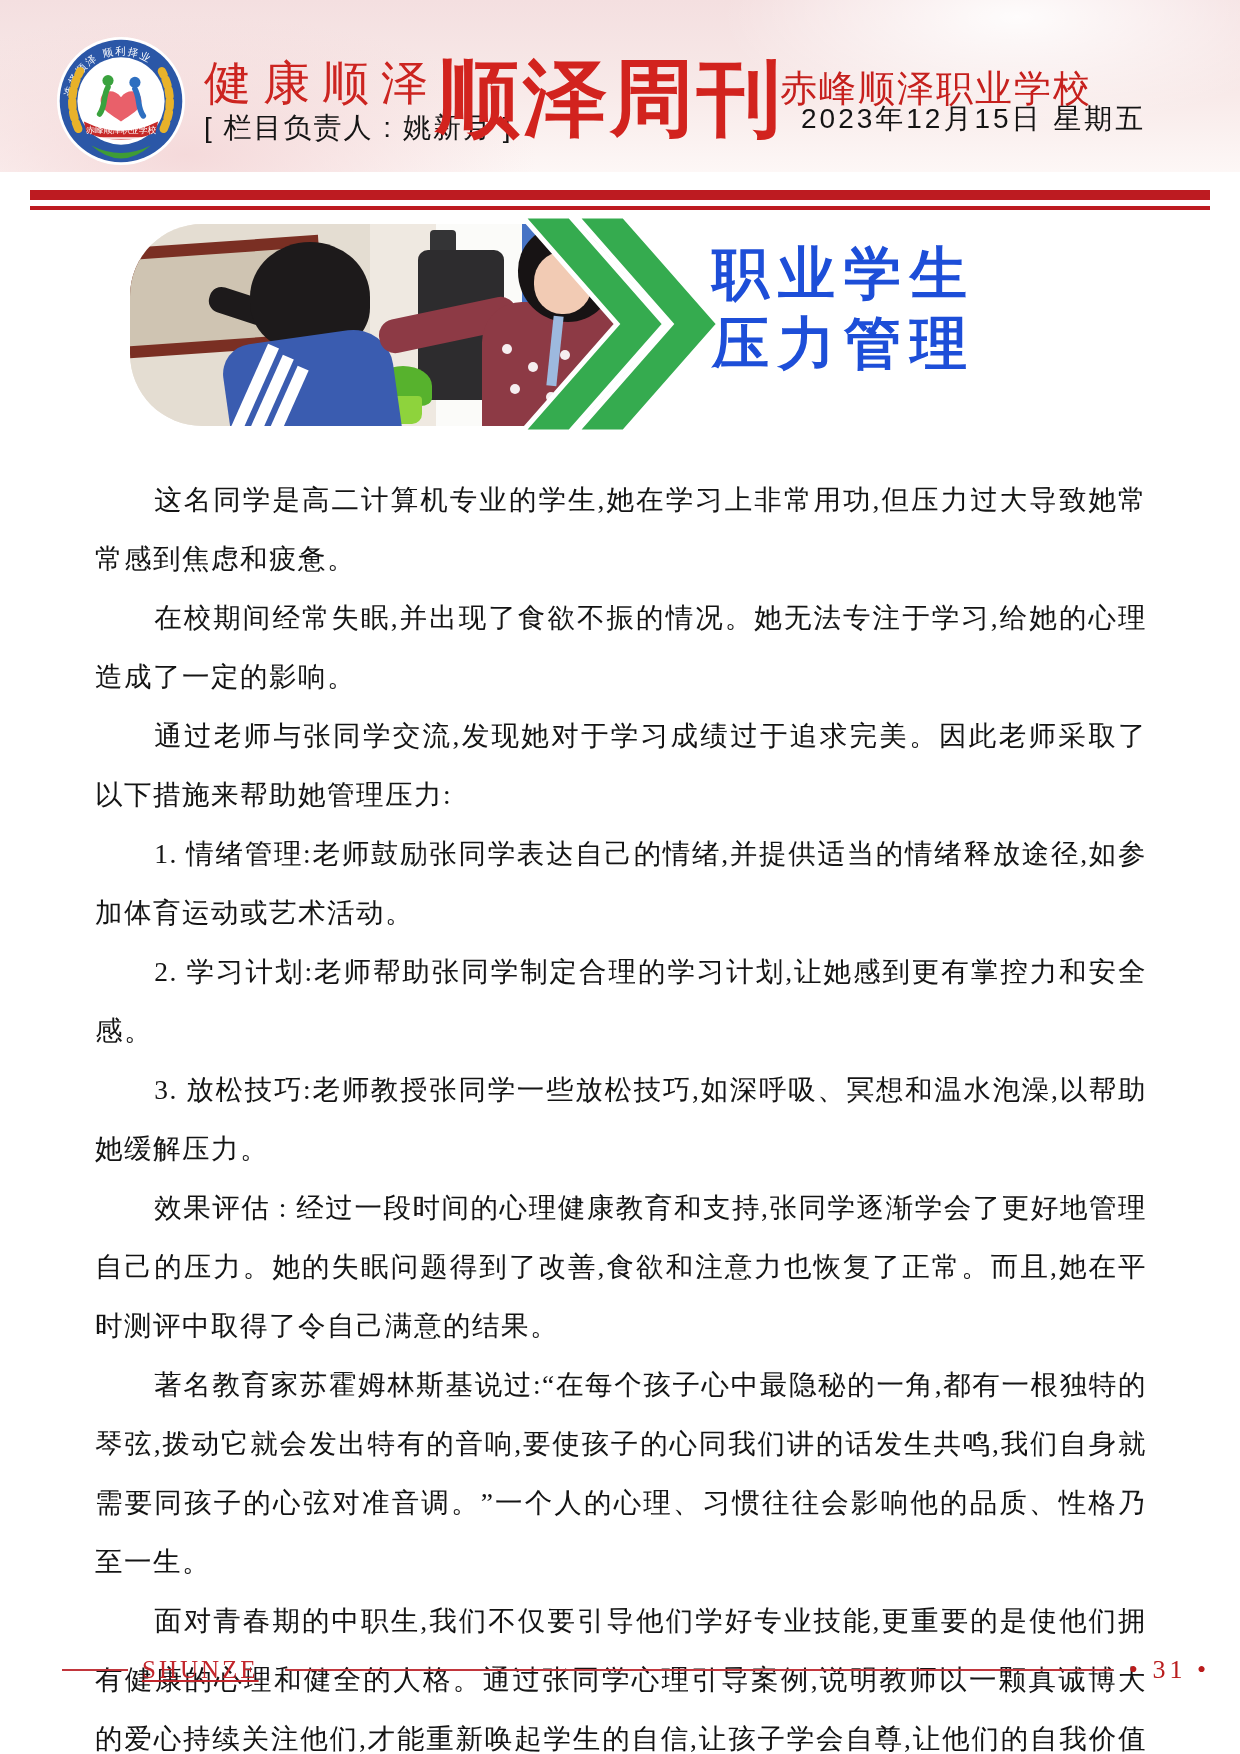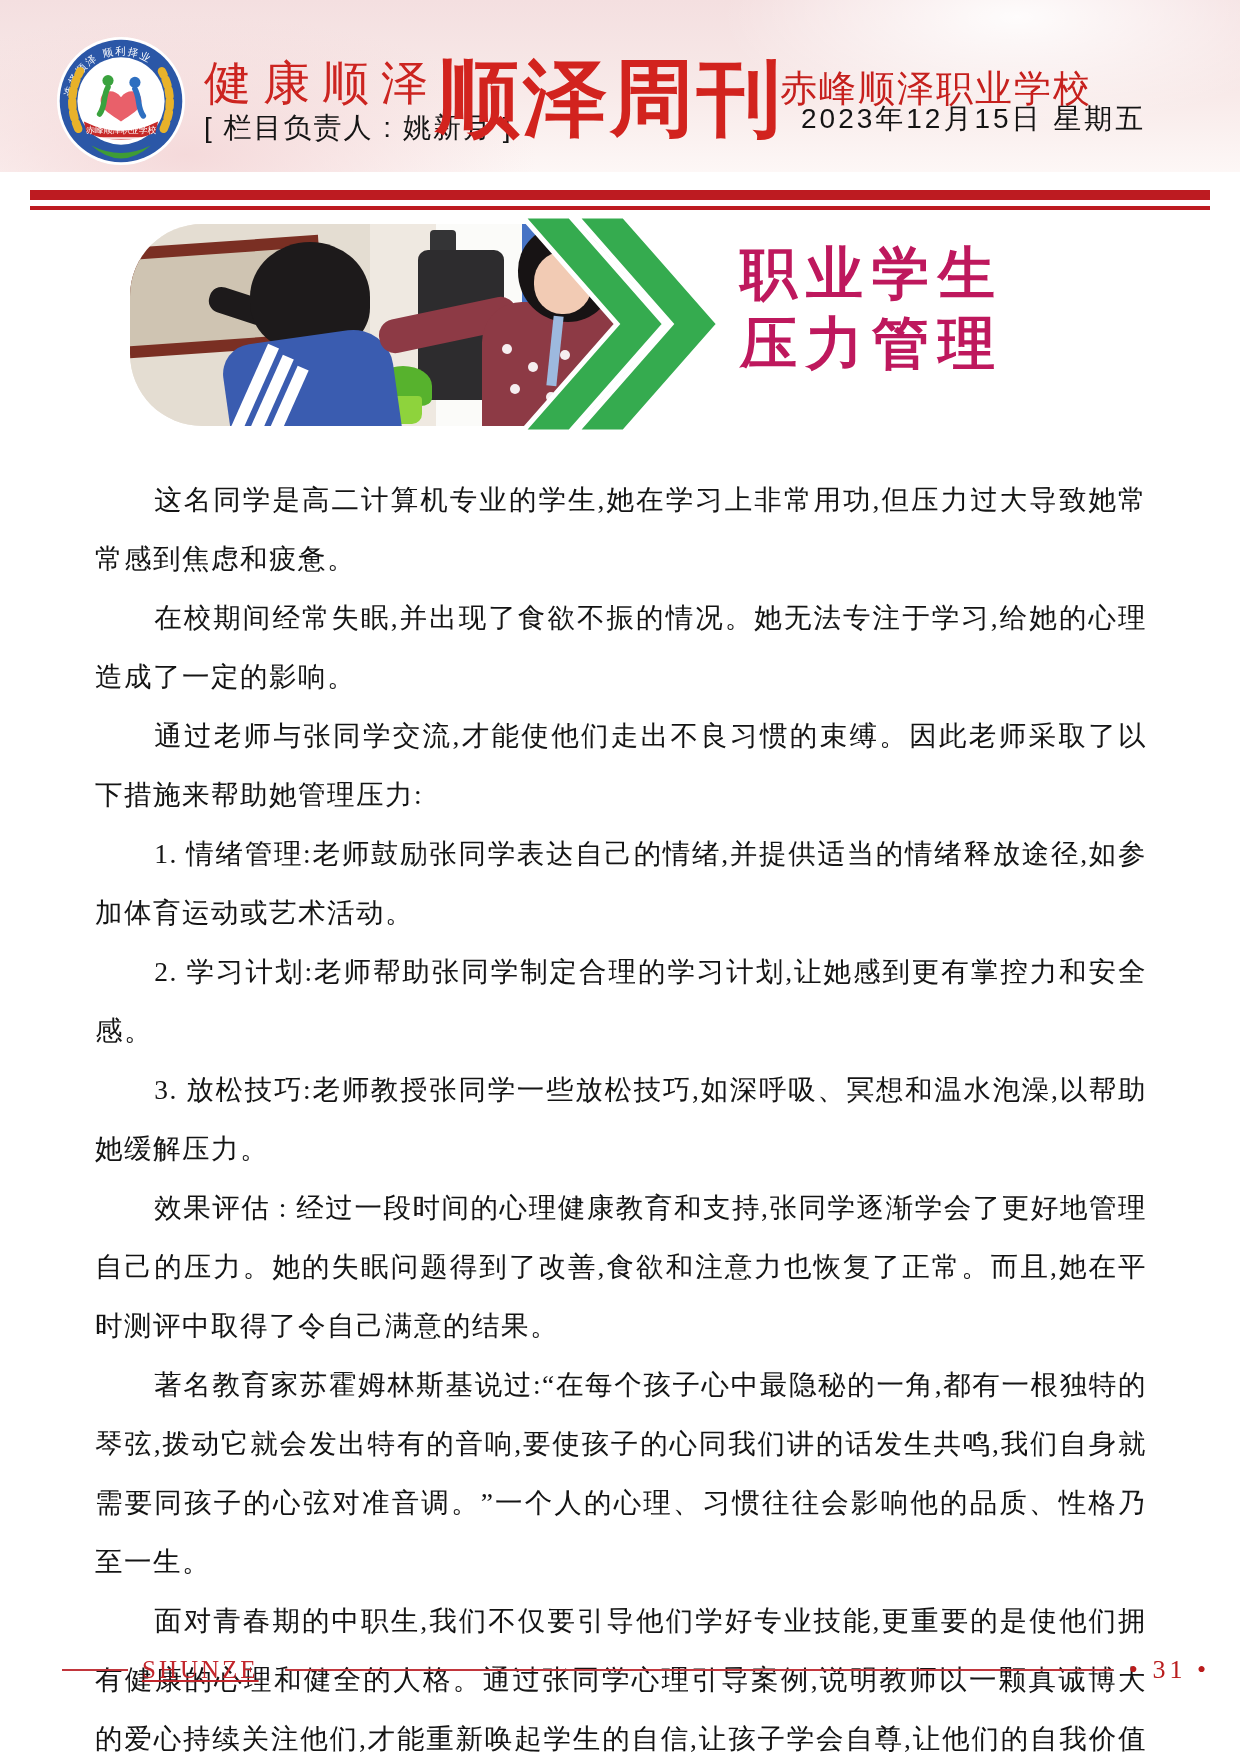--- a/index.html
+++ b/index.html
@@ -63,23 +63,23 @@
   .photo .g1-stripe{position:absolute;left:118px;top:118px;width:12px;height:96px;background:#ffffff;transform:rotate(24deg);box-shadow:18px 4px 0 #ffffff,36px 8px 0 #ffffff;}
   .photo .g2-hair{position:absolute;left:388px;top:2px;width:96px;height:96px;background:#171314;border-radius:46% 50% 48% 52%;}
   .photo .g2-face{position:absolute;left:404px;top:28px;width:58px;height:62px;background:#f2cbb4;border-radius:48%;}
   .photo .g2-body{position:absolute;left:352px;top:78px;width:160px;height:130px;background:#8d3a45;border-radius:40px 30px 0 0;}
   .photo .g2-arm{position:absolute;left:248px;top:84px;width:140px;height:34px;background:#8d3a45;border-radius:16px;transform:rotate(-12deg);}
   .photo .g2-lanyard{position:absolute;left:420px;top:92px;width:10px;height:70px;background:#9db9de;transform:rotate(6deg);}
   .photo .snow{position:absolute;left:372px;top:120px;width:10px;height:10px;background:#f6eef0;border-radius:50%;
     box-shadow:26px 18px 0 #f6eef0,58px 6px 0 #f6eef0,84px 30px 0 #f6eef0,44px 48px 0 #f6eef0,8px 40px 0 #f6eef0,100px 64px 0 #f6eef0;}
   .chevrons{position:absolute;left:520px;top:214px;width:200px;height:220px;}
   .feature-title{
-    position:absolute;left:740px;top:238px;width:430px;
+    position:absolute;left:712px;top:238px;width:430px;
     font-family:"Liberation Sans","DejaVu Sans",sans-serif;
-    font-size:57px;font-weight:bold;color:#be185d;letter-spacing:9px;line-height:70px;white-space:nowrap;
+    font-size:57px;font-weight:bold;color:#1d4ed8;letter-spacing:9px;line-height:70px;white-space:nowrap;
   }
   
   .article{
     position:absolute;left:95px;top:470px;width:1052px;
     font-size:27.5px;line-height:59px;color:#141414;letter-spacing:1.5px;
     text-align:justify;
   }
   .article p{margin:0;text-indent:2.15em;}
   
   .footer{
@@ -163,21 +163,21 @@
   </svg>
 
   <div class="feature-title">
     <div>职业学生</div>
     <div>压力管理</div>
   </div>
 
   <div class="article">
       <p>这名同学是高二计算机专业的学生,她在学习上非常用功,但压力过大导致她常常感到焦虑和疲惫。</p>
       <p>在校期间经常失眠,并出现了食欲不振的情况。她无法专注于学习,给她的心理造成了一定的影响。</p>
-      <p>通过老师与张同学交流,才能使他们走出不良习惯的束缚。因此老师采取了以下措施来帮助她管理压力:</p>
+      <p>通过老师与张同学交流,发现她对于学习成绩过于追求完美。因此老师采取了以下措施来帮助她管理压力:</p>
       <p>1. 情绪管理:老师鼓励张同学表达自己的情绪,并提供适当的情绪释放途径,如参加体育运动或艺术活动。</p>
       <p>2. 学习计划:老师帮助张同学制定合理的学习计划,让她感到更有掌控力和安全感。</p>
       <p>3. 放松技巧:老师教授张同学一些放松技巧,如深呼吸、冥想和温水泡澡,以帮助她缓解压力。</p>
       <p>效果评估 : 经过一段时间的心理健康教育和支持,张同学逐渐学会了更好地管理自己的压力。她的失眠问题得到了改善,食欲和注意力也恢复了正常。而且,她在平时测评中取得了令自己满意的结果。</p>
       <p>著名教育家苏霍姆林斯基说过:“在每个孩子心中最隐秘的一角,都有一根独特的琴弦,拨动它就会发出特有的音响,要使孩子的心同我们讲的话发生共鸣,我们自身就需要同孩子的心弦对准音调。”一个人的心理、习惯往往会影响他的品质、性格乃至一生。</p>
       <p>面对青春期的中职生,我们不仅要引导他们学好专业技能,更重要的是使他们拥有健康的心理和健全的人格。通过张同学心理引导案例,说明教师以一颗真诚博大的爱心持续关注他们,才能重新唤起学生的自信,让孩子学会自尊,让他们的自我价值感极大的增强,才能使他们走出不良习惯的束缚,从而产生成长的内在动力,实现自我成长,步入人生灿烂的阳光生活。</p>
     </div>
 
   <div class="footer">
     <span class="f-line short"></span>

